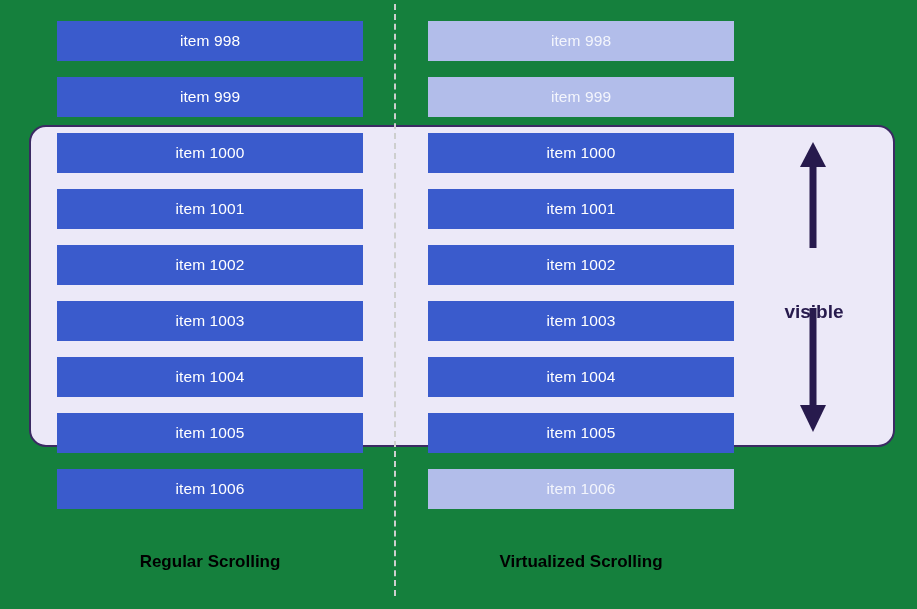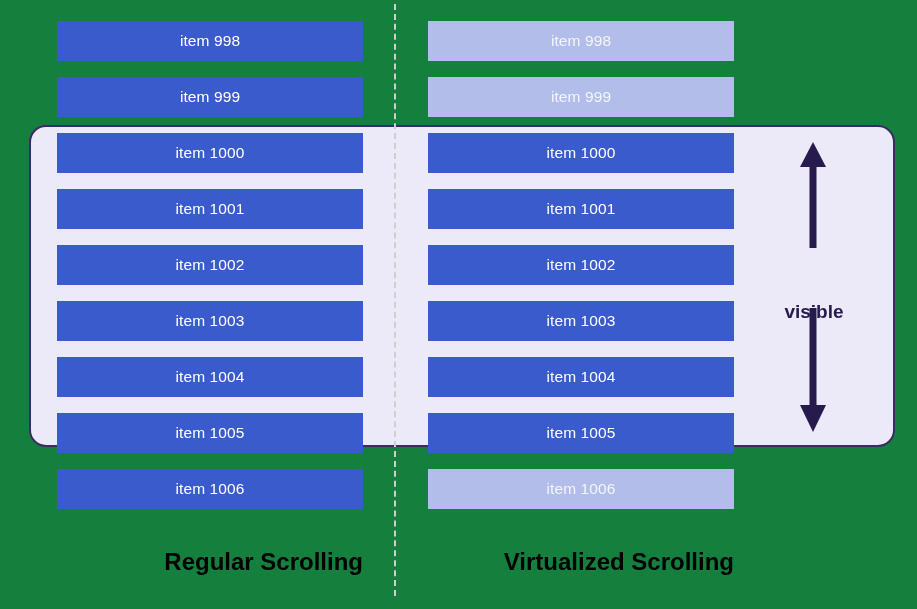--- a/index.html
+++ b/index.html
@@ -95,23 +95,23 @@
     font-family: "Liberation Sans", sans-serif;
     margin-top: 44px;
   }
 
   
   .caption {
     position: absolute;
     top: 548px;
     height: 28px;
     line-height: 28px;
-    text-align: right;
+    text-align: center;
     color: #000000;
-    font-size: 24px;
+    font-size: 17px;
     font-weight: bold;
     font-family: "Liberation Sans", sans-serif;
     white-space: nowrap;
     z-index: 5;
   }
   .caption.left  { left: 57px;  width: 306px; }
   .caption.right { left: 428px; width: 306px; }
 </style>
 </head>
 <body>

